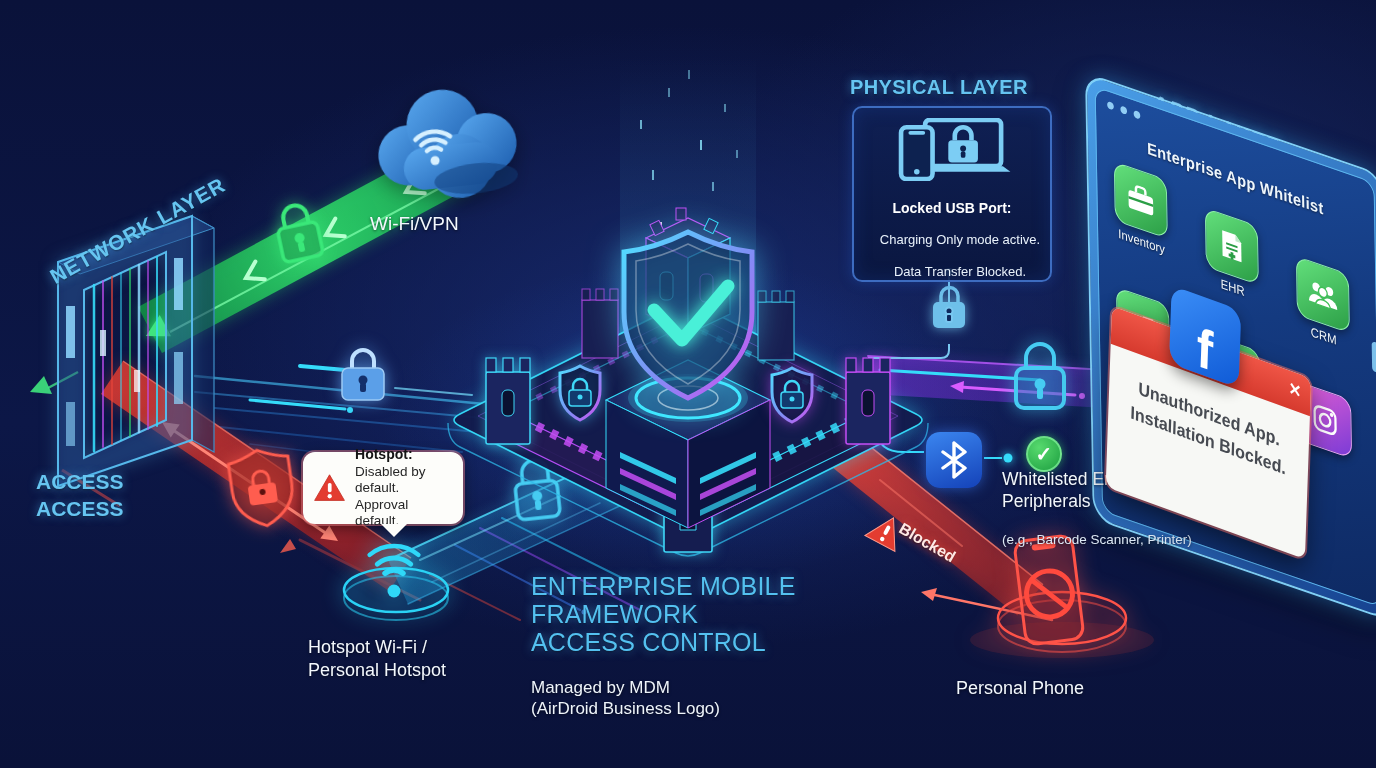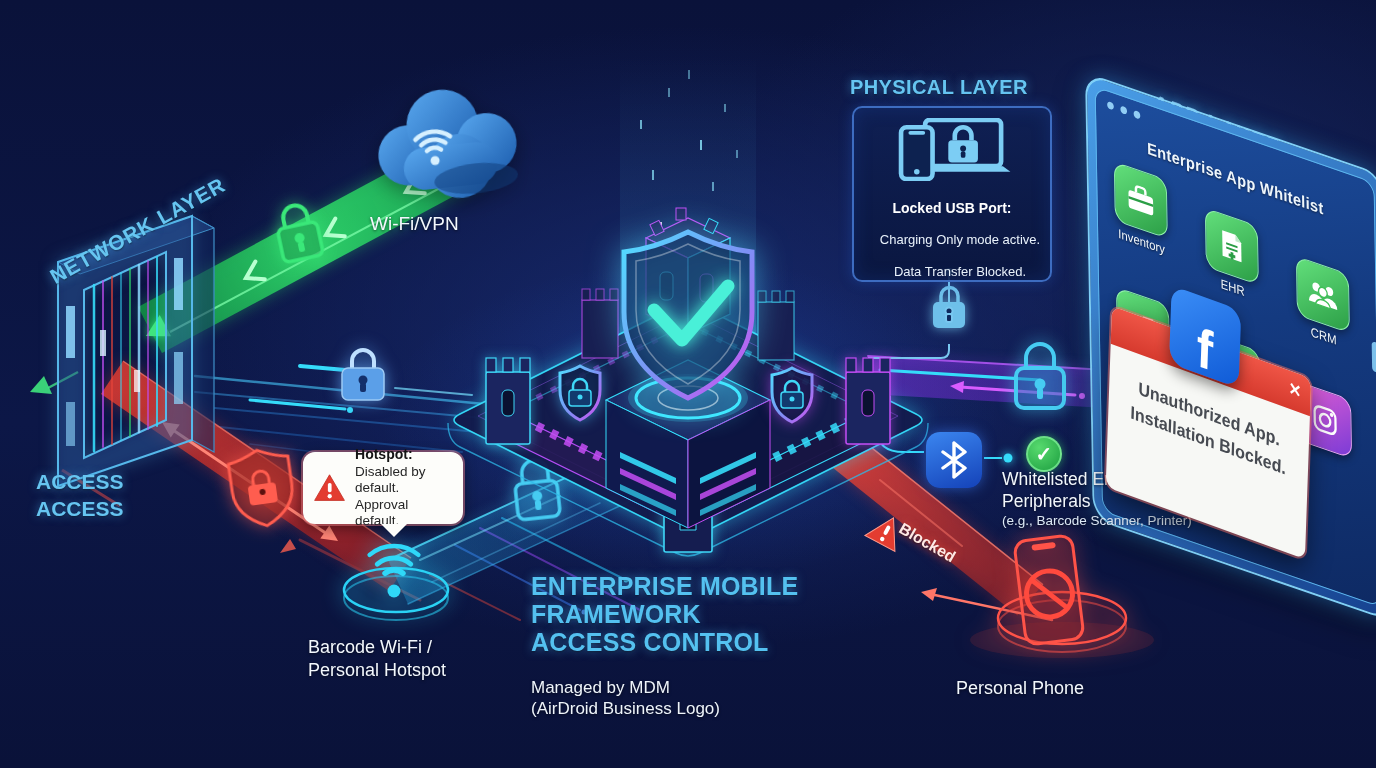--- a/index.html
+++ b/index.html
@@ -20,21 +20,21 @@
   .netdiag{left:46px;top:268px;transform:rotate(-29deg);transform-origin:left top;
     font-size:21px;letter-spacing:1px;white-space:nowrap;}
   .netleft{left:36px;top:468px;width:156px;font-size:21px;line-height:27px;}
   .trusted{left:370px;top:212px;width:190px;font-size:19px;line-height:24px;font-weight:500;}
   .publabel{left:308px;top:636px;width:175px;font-size:18px;line-height:23px;font-weight:500;}
   .phonelabel{left:956px;top:678px;width:185px;font-size:18px;font-weight:500;}
   .blocked{left:896px;top:534px;transform:rotate(30deg);font-size:16px;font-weight:600;
     color:#ffe9e5;text-shadow:0 0 8px rgba(255,80,60,.8),0 1px 2px rgba(0,0,0,.6);}
   
   .title{left:531px;top:572px;width:310px;}
-  .title .big{font-size:25px;line-height:28px;font-weight:700;color:#54c1f0;letter-spacing:.2px;}
+  .title .big{font-size:25px;line-height:28px;font-weight:400;color:#54c1f0;letter-spacing:.2px;}
   .title .sub{margin-top:21px;font-size:17px;line-height:21px;color:#eef4fa;}
   
   .phys-title{left:850px;top:76px;width:200px;font-size:20px;letter-spacing:.4px;}
   .phys-card{left:852px;top:106px;width:196px;height:172px;border:2px solid #3d6cc0;border-radius:10px;
     background:linear-gradient(180deg,rgba(15,32,84,.88),rgba(9,21,60,.88));
     box-shadow:0 0 14px rgba(40,110,230,.3), inset 0 0 18px rgba(30,80,180,.25);
     display:flex;flex-direction:column;align-items:center;gap:15px;}
   .phys-card .ic{margin-top:10px;}
   .phys-card .t1{font-size:14px;font-weight:bold;color:#fff;margin-top:4px;}
   .phys-card .t2{font-size:13px;color:#e9f2fb;line-height:17px;text-align:center;margin-left:16px;}
@@ -42,21 +42,21 @@
   .bubble{left:303px;top:452px;width:160px;height:72px;background:#fdfdfa;border-radius:12px;
     box-shadow:0 0 0 2px rgba(242,130,140,.45),0 4px 14px rgba(0,0,0,.45);
     display:flex;align-items:center;gap:9px;padding:0 10px;box-sizing:border-box;}
   .bubble:after{content:"";position:absolute;left:78px;bottom:-13px;border:13px solid transparent;
     border-top-color:#fdfdfa;border-bottom:0;}
   .bubble .txt{font-size:13.5px;line-height:16.5px;color:#262626;}
   .bubble .txt b{font-size:14px;color:#151515;}
   
   .periph{left:1002px;top:468px;width:230px;}
   .periph .l{font-size:17.5px;line-height:22px;font-weight:500;color:#f2f7fc;}
-  .periph .s{font-size:13.5px;color:#dde9f6;margin-top:1px;}
+  .periph .s{font-size:13.5px;color:#dde9f6;margin-top:20px;}
   
   .bt{left:926px;top:432px;width:56px;height:56px;border-radius:14px;
     background:linear-gradient(160deg,#3b86f0,#1442b8);display:flex;align-items:center;justify-content:center;
     box-shadow:0 0 14px rgba(60,130,255,.55);}
   .chk{left:1026px;top:436px;width:36px;height:36px;border-radius:50%;
     background:radial-gradient(circle at 35% 30%,#57da6e,#1d9e40);border:2px solid rgba(150,255,175,.6);
     box-shadow:0 0 10px rgba(60,220,110,.55);display:flex;align-items:center;justify-content:center;
     color:#fff;font-size:20px;font-weight:bold;box-sizing:border-box;}
   
   .tablet{left:1085px;top:72px;width:316px;height:420px;transform:rotate(19deg) skewX(20deg);
@@ -482,21 +482,21 @@
         <circle cx="20.2" cy="28" r="2.6" fill="#fff"></circle>
   </svg>
   <div class="txt">
     <b>Hotspot:</b>
     <div>Disabled by default.</div>
     <div>Approval default.</div>
   </div>
 </div>
 
 <div class="ov publabel white glow-w center">
-  <div>Barcode Wi-Fi /</div>
+  <div>Hotspot Wi-Fi /</div>
   <div>Personal Hotspot</div>
 </div>
 
 <div class="ov title center">
   <div class="big glow-b">ENTERPRISE MOBILE</div>
   <div class="big glow-b">FRAMEWORK</div>
   <div class="big glow-b">ACCESS CONTROL</div>
   <div class="sub glow-w">
     <div>Managed by MDM</div>
     <div>(AirDroid Business Logo)</div>

